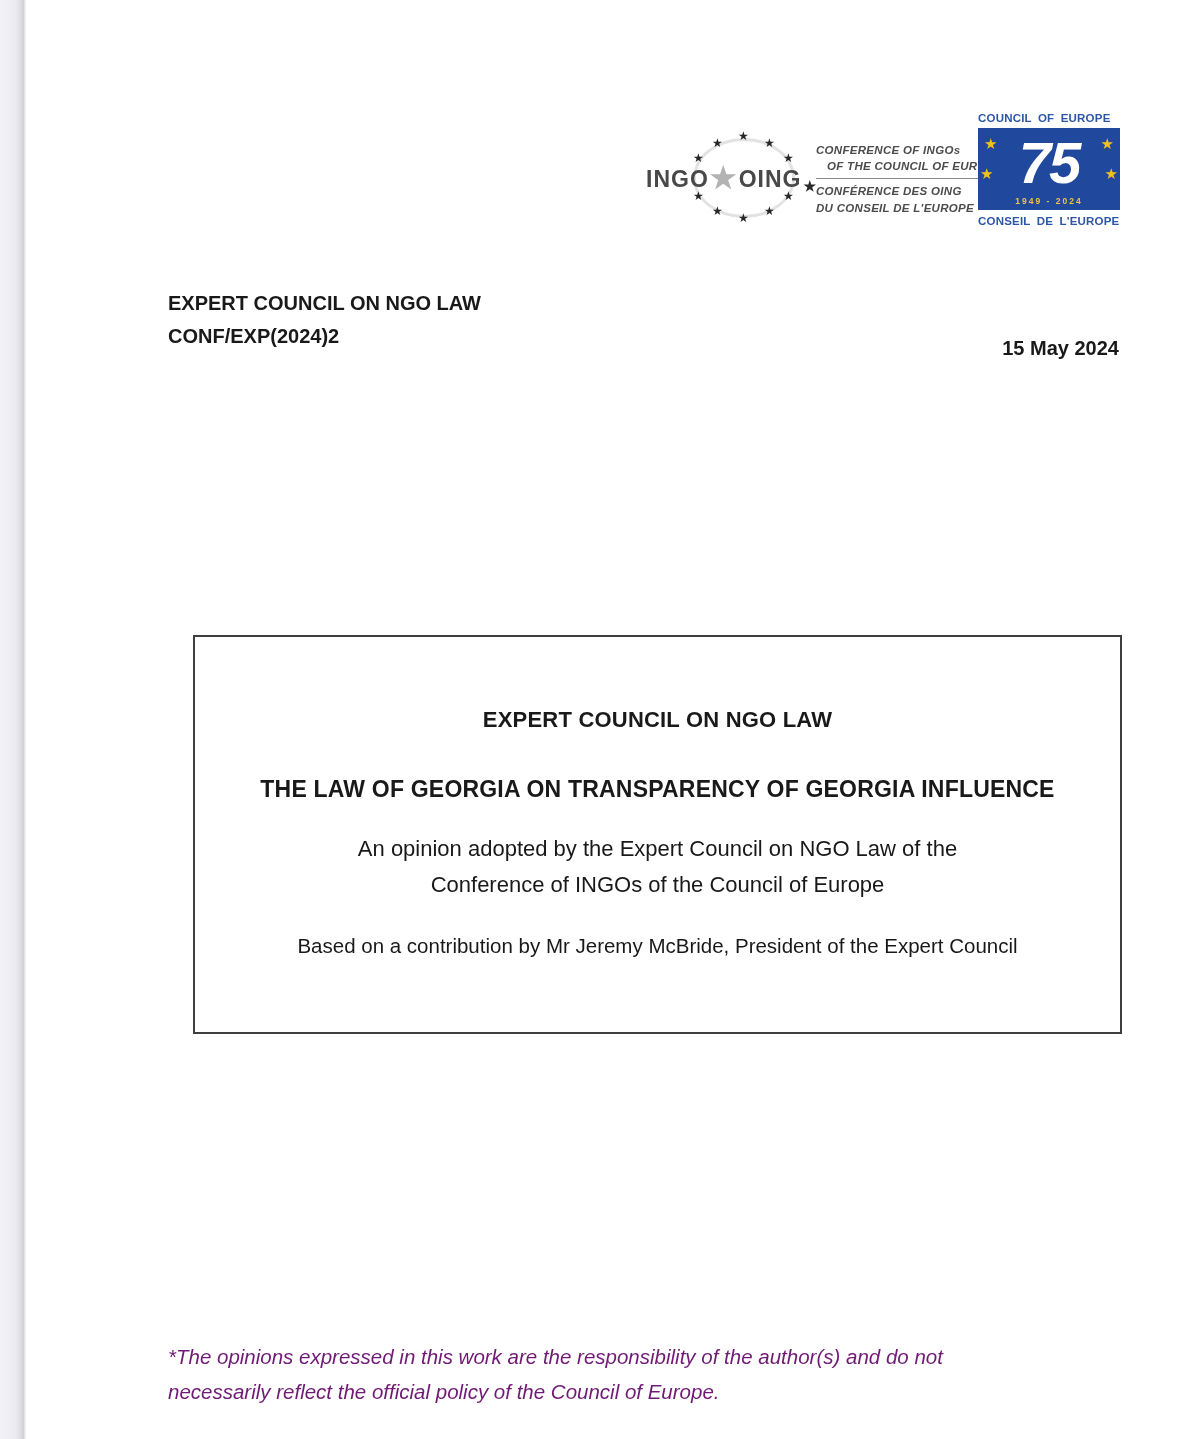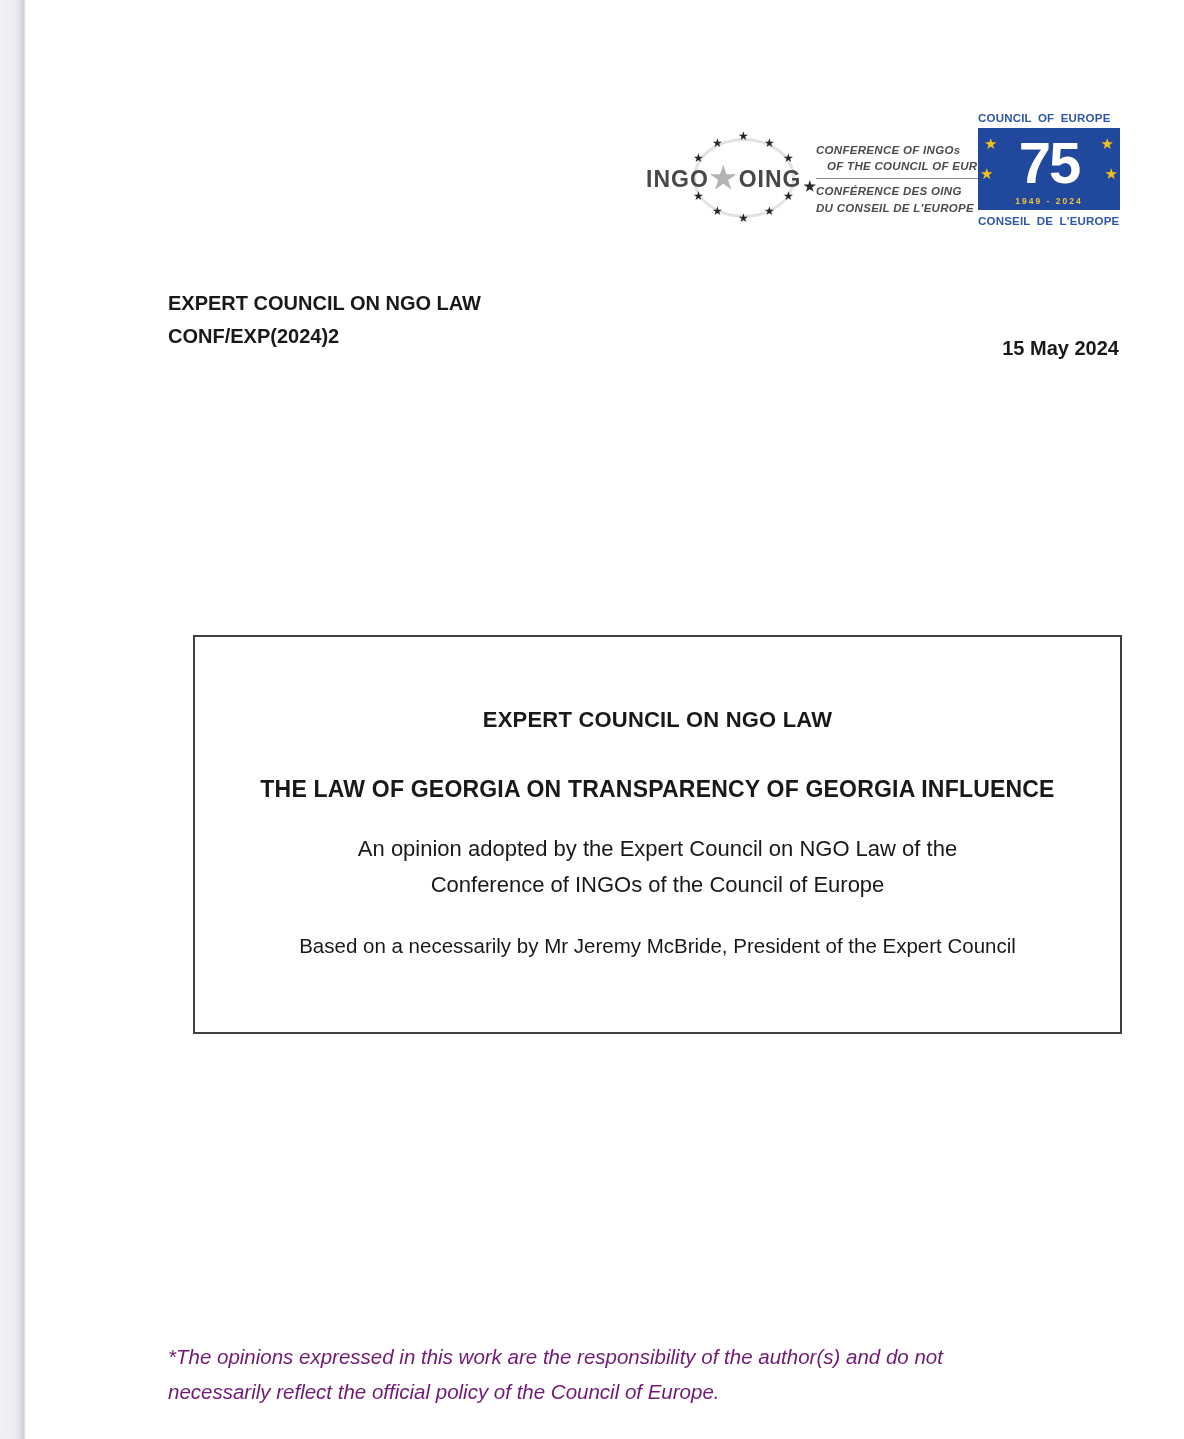--- a/index.html
+++ b/index.html
@@ -39,21 +39,21 @@
   .cap-divider { border-top:1.5px solid #8a8a8a; width:212px; margin:3px 0 4px; }
 
   .coe-logo { position:absolute; left:978px; top:112px; width:124px; text-align:center; }
   .coe-top, .coe-bottom {
     font-size:11.5px; font-weight:700; color:#2d56a6;
     letter-spacing:0.2px; word-spacing:3px; white-space:nowrap;
   }
   .coe-rect { position:relative; width:142px; height:82px; background:#20489c; margin:4px 0 5px; }
   .coe-75 {
     position:absolute; left:0; right:0; top:-6px;
-    font-size:58px; font-weight:700; 
+    font-size:58px; font-weight:700; font-style:italic;
     color:#ffffff; letter-spacing:-2px; line-height:82px;
   }
   .coe-star { position:absolute; font-size:15px; color:#f0c01d; line-height:1; }
   .coe-years {
     position:absolute; left:0; right:0; bottom:4px;
     font-size:8.5px; font-weight:700; color:#ecc53d; letter-spacing:2px;
   }
 
   
   .doc-id {
@@ -150,21 +150,21 @@
   <div class="doc-date">15 May 2024</div>
 
   <div class="title-box">
     <div class="box-heading">EXPERT COUNCIL ON NGO LAW</div>
     <div class="box-title">THE LAW OF GEORGIA ON TRANSPARENCY OF GEORGIA INFLUENCE</div>
     <div class="box-subtitle">
       <div>An opinion adopted by the Expert Council on NGO Law of the</div>
       <div>Conference of INGOs of the Council of Europe</div>
     </div>
     <div class="box-attribution">
-      <span>Based on a necessarily by </span><span class="hl">Mr Jeremy McBride,</span><span> President of the Expert Council</span>
+      <span>Based on a contribution by </span><span class="hl">Mr Jeremy McBride,</span><span> President of the Expert Council</span>
     </div>
   </div>
 
   <div class="footnote">
     <div>*The opinions expressed in this work are the responsibility of the author(s) and do not</div>
     <div>necessarily reflect the official policy of the Council of Europe.</div>
   </div>
 </div>
 
 </body></html>

